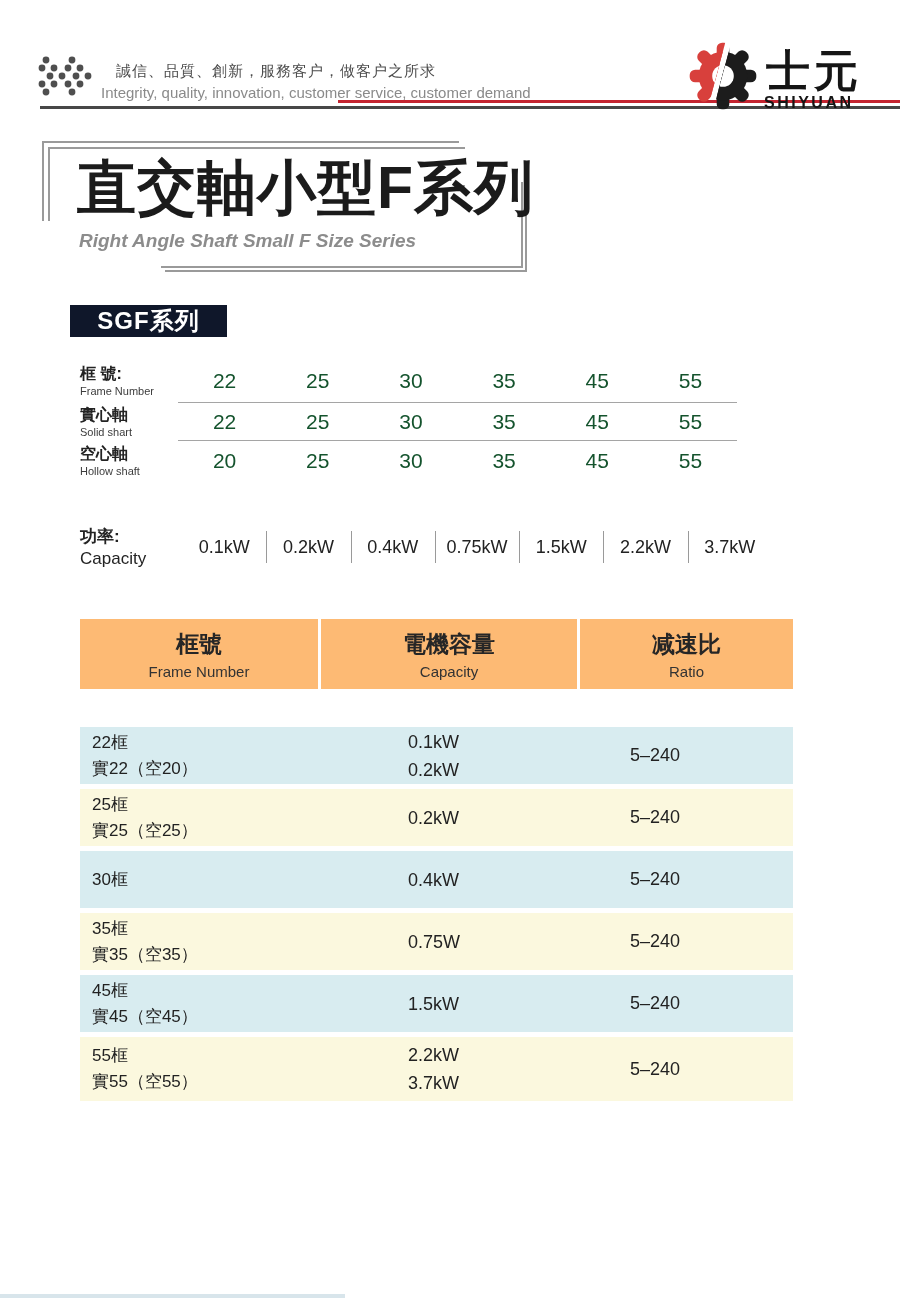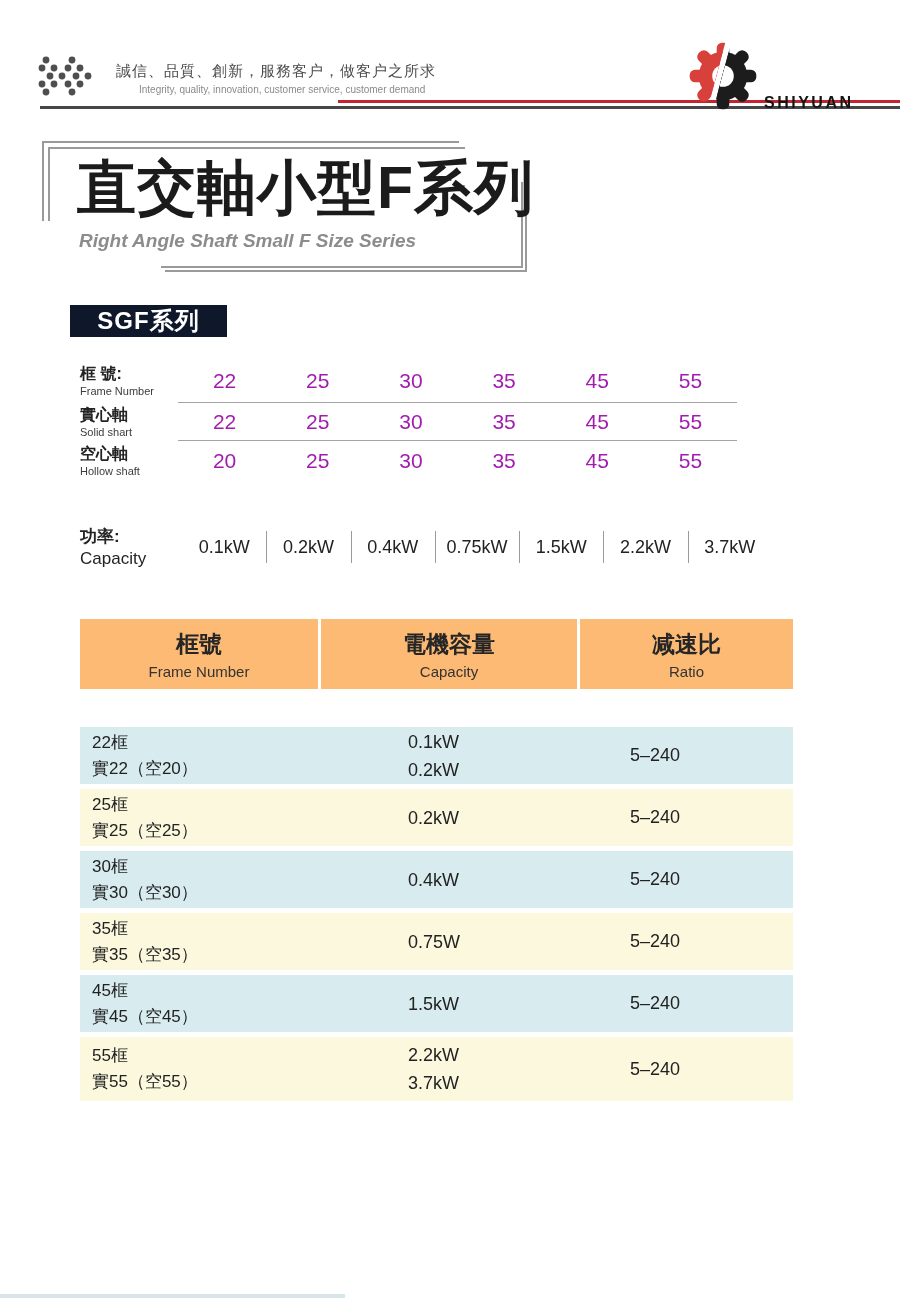--- a/index.html
+++ b/index.html
@@ -3,21 +3,21 @@
 <meta charset="utf-8">
 <style>
   * { margin:0; padding:0; box-sizing:border-box; }
   html,body { background:#ffffff; }
   body { font-family:"Liberation Sans","DejaVu Sans",sans-serif; color:#222; }
   .page { position:relative; width:900px; height:1300px; background:#fff; overflow:hidden; margin:0 auto; }
 
   
   .chev { position:absolute; left:38px; top:56px; }
   .slogan-zh { position:absolute; left:116px; top:62px; font-size:15px; color:#4c4c4c; letter-spacing:1px; }
-  .slogan-en { position:absolute; left:101px; top:84px; font-size:10px; color:#8a8a8a;margin-left:38px; }
+  .slogan-en { position:absolute; left:101px; top:84px; font-size:15px; color:#8a8a8a; }
   .rule-gray { position:absolute; left:40px; top:106px; width:860px; height:3px; background:#474747; }
   .rule-red  { position:absolute; left:338px; top:100px; width:562px; height:3px; background:#C42430; }
 
   .gear-wrap { position:absolute; left:686px; top:40px; width:74px; height:72px; }
   .gear-half { position:absolute; left:0; top:0; }
   .gear-red   { color:#D8403C; clip-path:polygon(0 0, 54% 0, 28% 100%, 0 100%); }
   .gear-black { color:#1c1c1c; clip-path:polygon(62% 0, 100% 0, 100% 100%, 36% 100%); }
   .logo-zh { position:absolute; left:766px; top:42px; font-size:44px; font-weight:900; color:#151515; letter-spacing:4px; }
   .logo-en { position:absolute; left:764px; top:94px; font-size:16px; font-weight:800; color:#151515; letter-spacing:2.5px; }
 
@@ -37,21 +37,21 @@
 
   
   .spec { position:absolute; left:80px; top:359px; width:657px; }
   .spec-row { display:flex; align-items:center; }
   .spec-row-1 { height:44px; } .spec-row-2 { height:38px; } .spec-row-3 { height:40px; }
   .spec-label { width:98px; line-height:1.1; }
   .spec-label .zh { font-size:16px; font-weight:bold; color:#232323; }
   .spec-label .en { font-size:11px; color:#3c3c3c; margin-top:2px; }
   .spec-values { flex:1; display:grid; grid-template-columns:repeat(6,1fr); align-self:stretch; align-items:center; }
   .spec-row-1 .spec-values, .spec-row-2 .spec-values { border-bottom:1px solid #a5a5a5; }
-  .spec-values span { text-align:center; font-size:21px; color:#a21caf; }
+  .spec-values span { text-align:center; font-size:21px; color:#14532d; }
 
   
   .cap { position:absolute; left:80px; top:524px; width:692px; height:46px; display:flex; }
   .cap-label { width:102px; display:flex; flex-direction:column; justify-content:center; }
   .cap-label .zh { font-size:17px; font-weight:bold; color:#232323; }
   .cap-label .en { font-size:17px; color:#232323; margin-top:1px; }
   .cap-items { flex:1; display:grid; grid-template-columns:repeat(7,1fr); }
   .cap-item { position:relative; display:flex; align-items:center; justify-content:center; font-size:18px; color:#222; }
   .cap-item + .cap-item::before { content:""; position:absolute; left:0; top:7px; bottom:7px; width:1px; background:#9a9a9a; }
 
@@ -119,20 +119,21 @@
       <g fill="currentColor">
         <rect x="33" y="3" width="14" height="74" rx="6"></rect>
         <rect x="33" y="3" width="14" height="74" rx="6" transform="rotate(45 40 40)"></rect>
         <rect x="33" y="3" width="14" height="74" rx="6" transform="rotate(90 40 40)"></rect>
         <rect x="33" y="3" width="14" height="74" rx="6" transform="rotate(135 40 40)"></rect>
         <circle cx="40" cy="40" r="27"></circle>
       </g>
       <circle cx="40" cy="40" r="12" fill="#ffffff"></circle>
     </svg>
   </div>
+  <div class="logo-zh">士元</div>
   <div class="logo-en">SHIYUAN</div>
 
   <div class="frame f-tl-outer"></div>
   <div class="frame f-tl-inner"></div>
   <div class="frame f-br-inner"></div>
   <div class="frame f-br-outer"></div>
   <div class="main-title">直交軸小型F系列</div>
   <div class="sub-title">Right Angle Shaft Small F Size Series</div>
 
   <div class="badge">SGF系列</div>
@@ -235,21 +236,20 @@
         <div class="td-cap">
           <div>0.2kW</div>
 
         </div>
         <div class="td-ratio">5–240</div>
       </div>
 
       <div class="tr blue">
         <div class="td-frame">
           <div>30框</div>
-          <div>實30（空30）</div>
         </div>
         <div class="td-cap">
           <div>0.4kW</div>
 
         </div>
         <div class="td-ratio">5–240</div>
       </div>
 
       <div class="tr yellow">
         <div class="td-frame">

